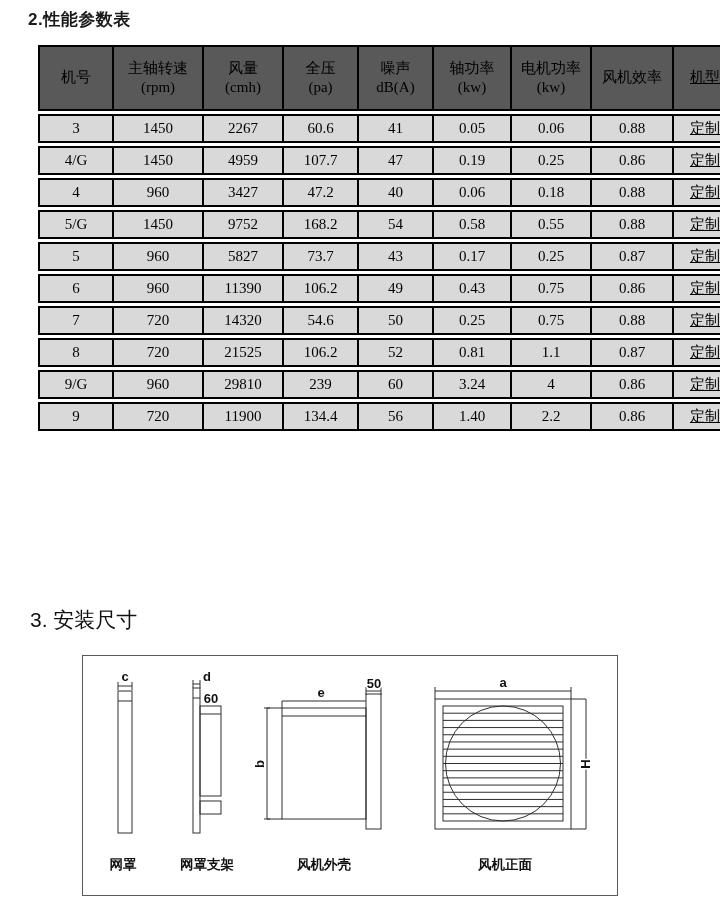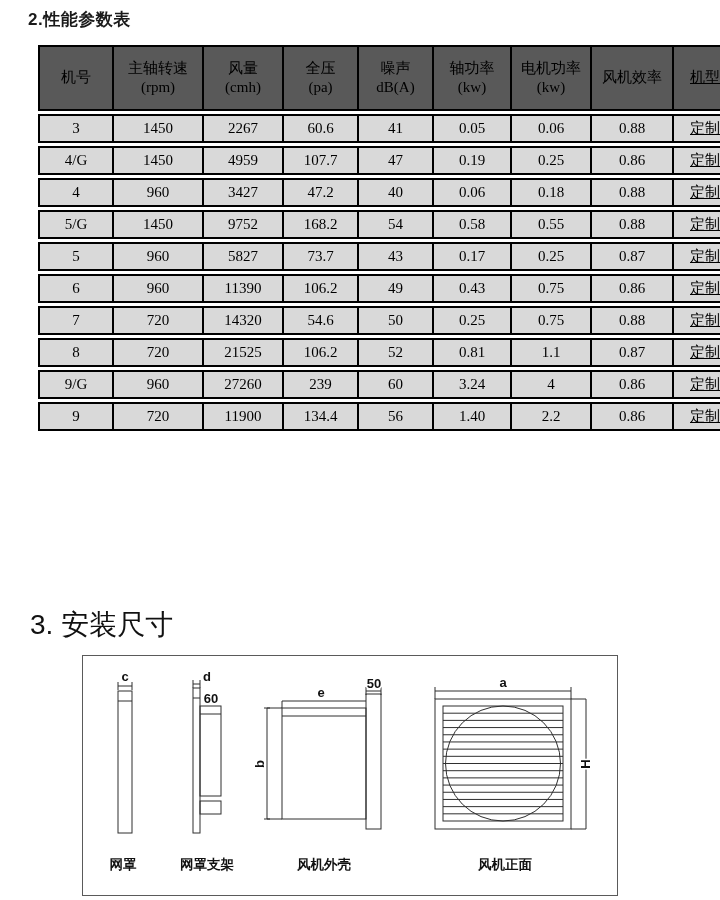--- a/index.html
+++ b/index.html
@@ -42,21 +42,21 @@
   }
   .param-table td {
     height: 29px;
     background: var(--row-bg, #d9d9d9);
     font-size: 15px;
   }
 
   .section-title-3 {
     position: absolute; left: 30px; top: 606px;
     font-family: "Liberation Sans", "DejaVu Sans", sans-serif;
-    font-weight: 500; font-size: 28px; color: #111;
+    font-weight: 500; font-size: 21px; color: #111;
   }
 
   .diagram-box {
     position: absolute; left: 82px; top: 655px;
     width: 534px; height: 239px;
     border: 1px solid #5a5a5a;
     background: #fff;
   }
   .shape line, .shape rect, .shape circle, .louvers line {
     stroke: #2f2f2f; stroke-width: 1; fill: none;
@@ -210,21 +210,21 @@
         <td>106.2</td>
         <td>52</td>
         <td>0.81</td>
         <td>1.1</td>
         <td>0.87</td>
         <td>定制</td>
       </tr>
       <tr>
         <td>9/G</td>
         <td>960</td>
-        <td>27260</td>
+        <td>29810</td>
         <td>239</td>
         <td>60</td>
         <td>3.24</td>
         <td>4</td>
         <td>0.86</td>
         <td>定制</td>
       </tr>
       <tr>
         <td>9</td>
         <td>720</td>

